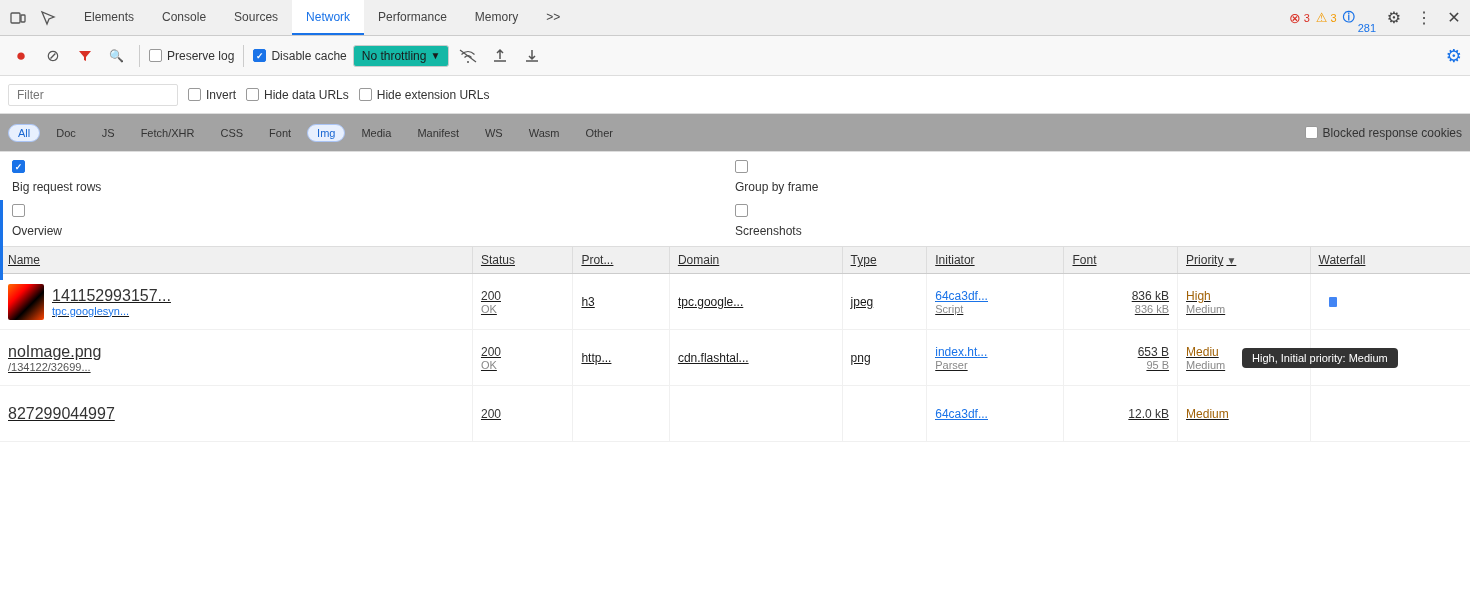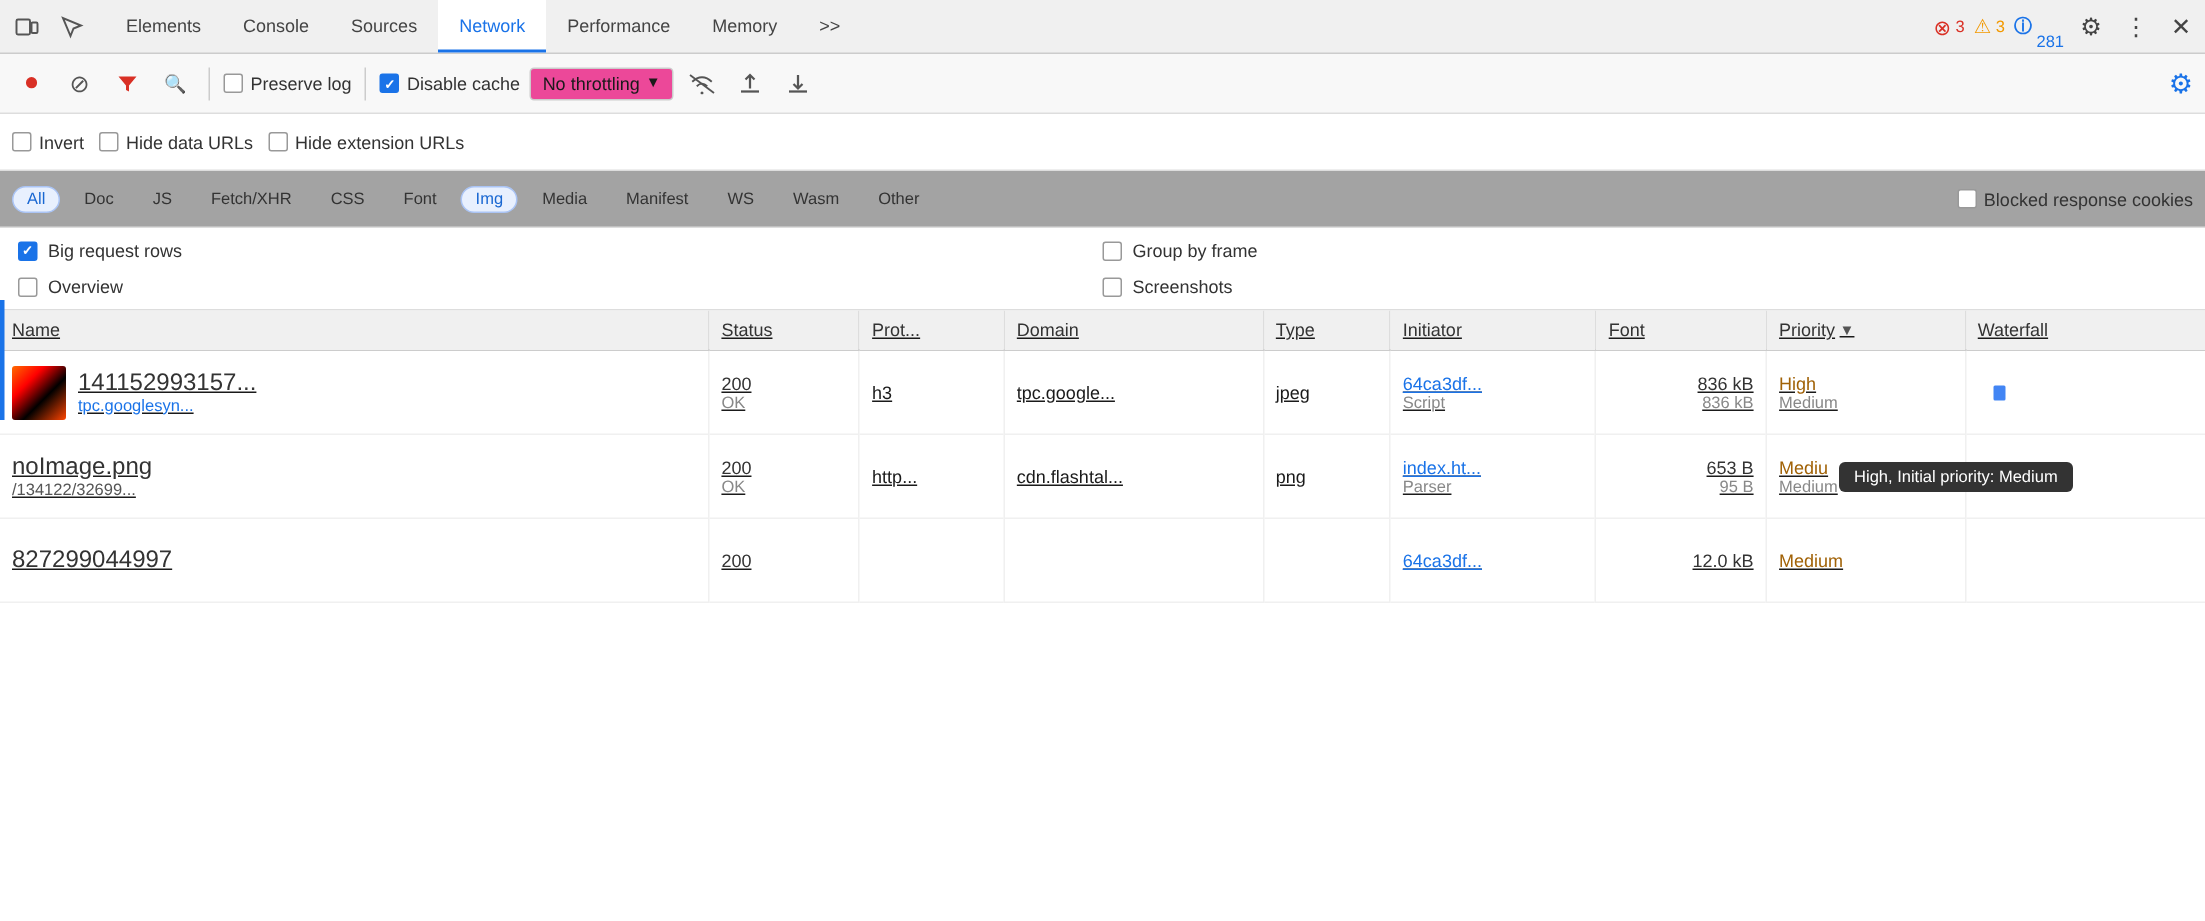--- a/index.html
+++ b/index.html
@@ -24,21 +24,21 @@
     .gear-btn, .more-btn, .close-btn { width: 24px; height: 24px; display: flex; align-items: center; justify-content: center; cursor: pointer; color: #444; font-size: 16px; }
 
     
     .toolbar {
       display: flex; align-items: center; height: 40px; background: #f8f8f8;
       border-bottom: 1px solid #ddd; padding: 0 8px; gap: 6px;
     }
     .toolbar-btn { width: 26px; height: 26px; display: flex; align-items: center; justify-content: center; cursor: pointer; border-radius: 3px; }
     .toolbar-sep { width: 1px; height: 22px; background: #ccc; margin: 0 3px; }
     .toolbar-checkbox-label { display: flex; align-items: center; gap: 5px; cursor: pointer; font-size: 12px; color: #333; }
-    .throttle-select { display: flex; align-items: center; gap: 4px; padding: 3px 8px; border: 1px solid #ccc; border-radius: 3px; background: #ec4899; cursor: pointer; font-size: 12px; }
+    .throttle-select { display: flex; align-items: center; gap: 4px; padding: 3px 8px; border: 1px solid #ccc; border-radius: 3px; background: #14b8a6; cursor: pointer; font-size: 12px; }
     .toolbar-right { margin-left: auto; display: flex; align-items: center; gap: 8px; }
     .settings-icon-btn { color: #1a73e8; font-size: 18px; cursor: pointer; }
 
     
     .filter-row {
       display: flex; align-items: center; height: 38px; background: #fff;
       border-bottom: 1px solid #ddd; padding: 0 8px; gap: 10px;
     }
     .filter-input { border: 1px solid #ddd; border-radius: 2px; padding: 3px 8px; font-size: 12px; width: 170px; outline: none; color: #555; }
     .filter-checkbox-label { display: flex; align-items: flex-start; gap: 5px; font-size: 12px; color: #333; cursor: pointer; }
@@ -51,21 +51,21 @@
     .type-btn { padding: 2px 9px; border: 1px solid transparent; border-radius: 10px; font-size: 11px; cursor: pointer; background: transparent; color: #333; }
     .type-btn.active { background: #e8f0fe; border-color: #aac4f5; color: #1967d2; }
     .blocked-checkbox-label { display: flex; align-items: center; gap: 5px; font-size: 12px; color: #333; cursor: pointer; margin-left: auto; }
 
     
     .options-row {
       display: flex; align-items: stretch; background: #fff;
       border-bottom: 1px solid #ddd; padding: 8px 12px; gap: 0;
     }
     .options-col { display: flex; flex-direction: column; gap: 10px; flex: 1; }
-    .option-label { display: flex; align-items: center; gap: 7px; font-size: 12px; color: #333; cursor: pointer; }
+    .option-label { display: flex; gap: 7px; font-size: 12px; color: #333; cursor: pointer; flex-direction: column; }
 
     
     .table-container { overflow: auto; flex: 1; }
     .net-table { width: 100%; border-collapse: collapse; text-decoration: underline; }
     .net-table thead th {
       background: #f0f0f0; border-bottom: 1px solid #ccc; border-right: 1px solid #ddd;
       padding: 6px 8px; text-align: left; font-size: 12px; font-weight: 500; color: #333;
       position: sticky; top: 0; z-index: 2; white-space: nowrap;
     }
     .net-table thead th:last-child { border-right: none; }
@@ -220,20 +220,21 @@
             <path d="M8 2v9M5 8l3 3 3-3" stroke="#555" stroke-width="1.5" fill="none"></path>
             <path d="M2 13h12" stroke="#555" stroke-width="1.5"></path>
           </svg>
       </div>
       <div class="toolbar-right">
         <div class="settings-icon-btn">⚙</div>
       </div>
     </div>
 
     <div class="filter-row">
+      <input class="filter-input" type="text" placeholder="Filter" style="">
       <label class="filter-checkbox-label">
         <div class="checkbox-custom"></div>
         <span>Invert</span>
       </label>
       <label class="filter-checkbox-label">
         <div class="checkbox-custom"></div>
         <span>Hide data URLs</span>
       </label>
       <label class="filter-checkbox-label">
         <div class="checkbox-custom"></div>
@@ -364,21 +365,21 @@
               <div class="td-initiator-sub">Parser</div>
             </td>
             <td class="td-size">
               <div class="size-main">653 B</div>
               <div class="size-sub">95 B</div>
             </td>
             <td class="td-priority" style="position:relative;">
               <div class="prio-main">Mediu</div>
               <div class="prio-sub">Medium</div>
 
-              <div class="tooltip-popup" style="position:absolute; left:48px; top:50%; transform:translateY(-50%); background:#333; color:#fff; font-size:11px; padding:4px 10px; border-radius:4px; white-space:nowrap; z-index:200;">
+              <div class="tooltip-popup" style="position:absolute; left:64px; top:50%; transform:translateY(-50%); background:#333; color:#fff; font-size:11px; padding:4px 10px; border-radius:4px; white-space:nowrap; z-index:200;">
                 <span>High, Initial priority: Medium</span>
               </div>
             </td>
             <td class="waterfall-col">
               <div class="waterfall-bar-wrap">
                 <div class="waterfall-bar2" style="background:#4285f4; margin-left:12px;"></div>
               </div>
             </td>
           </tr>
 

